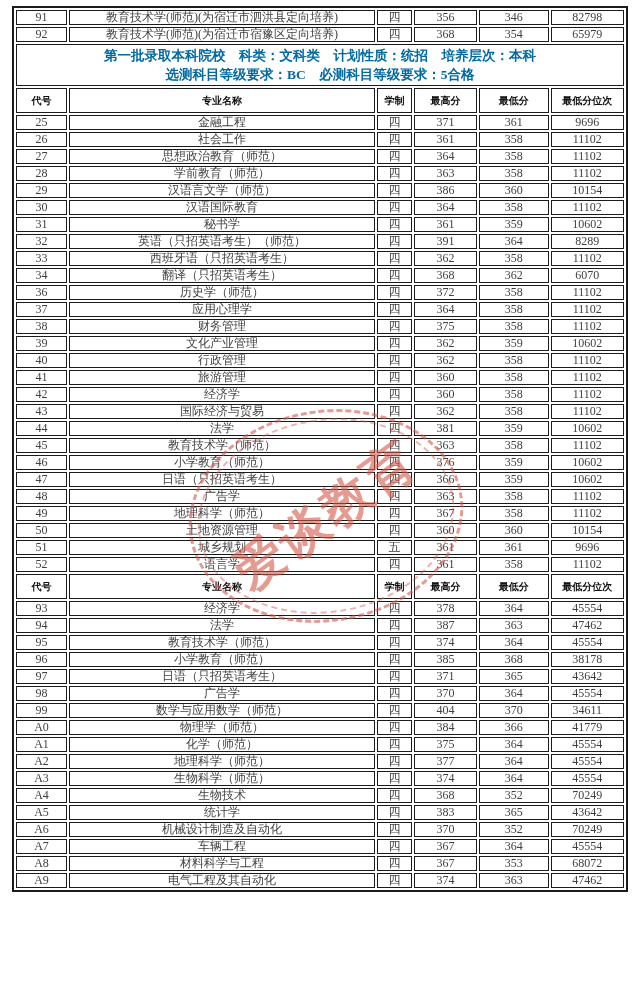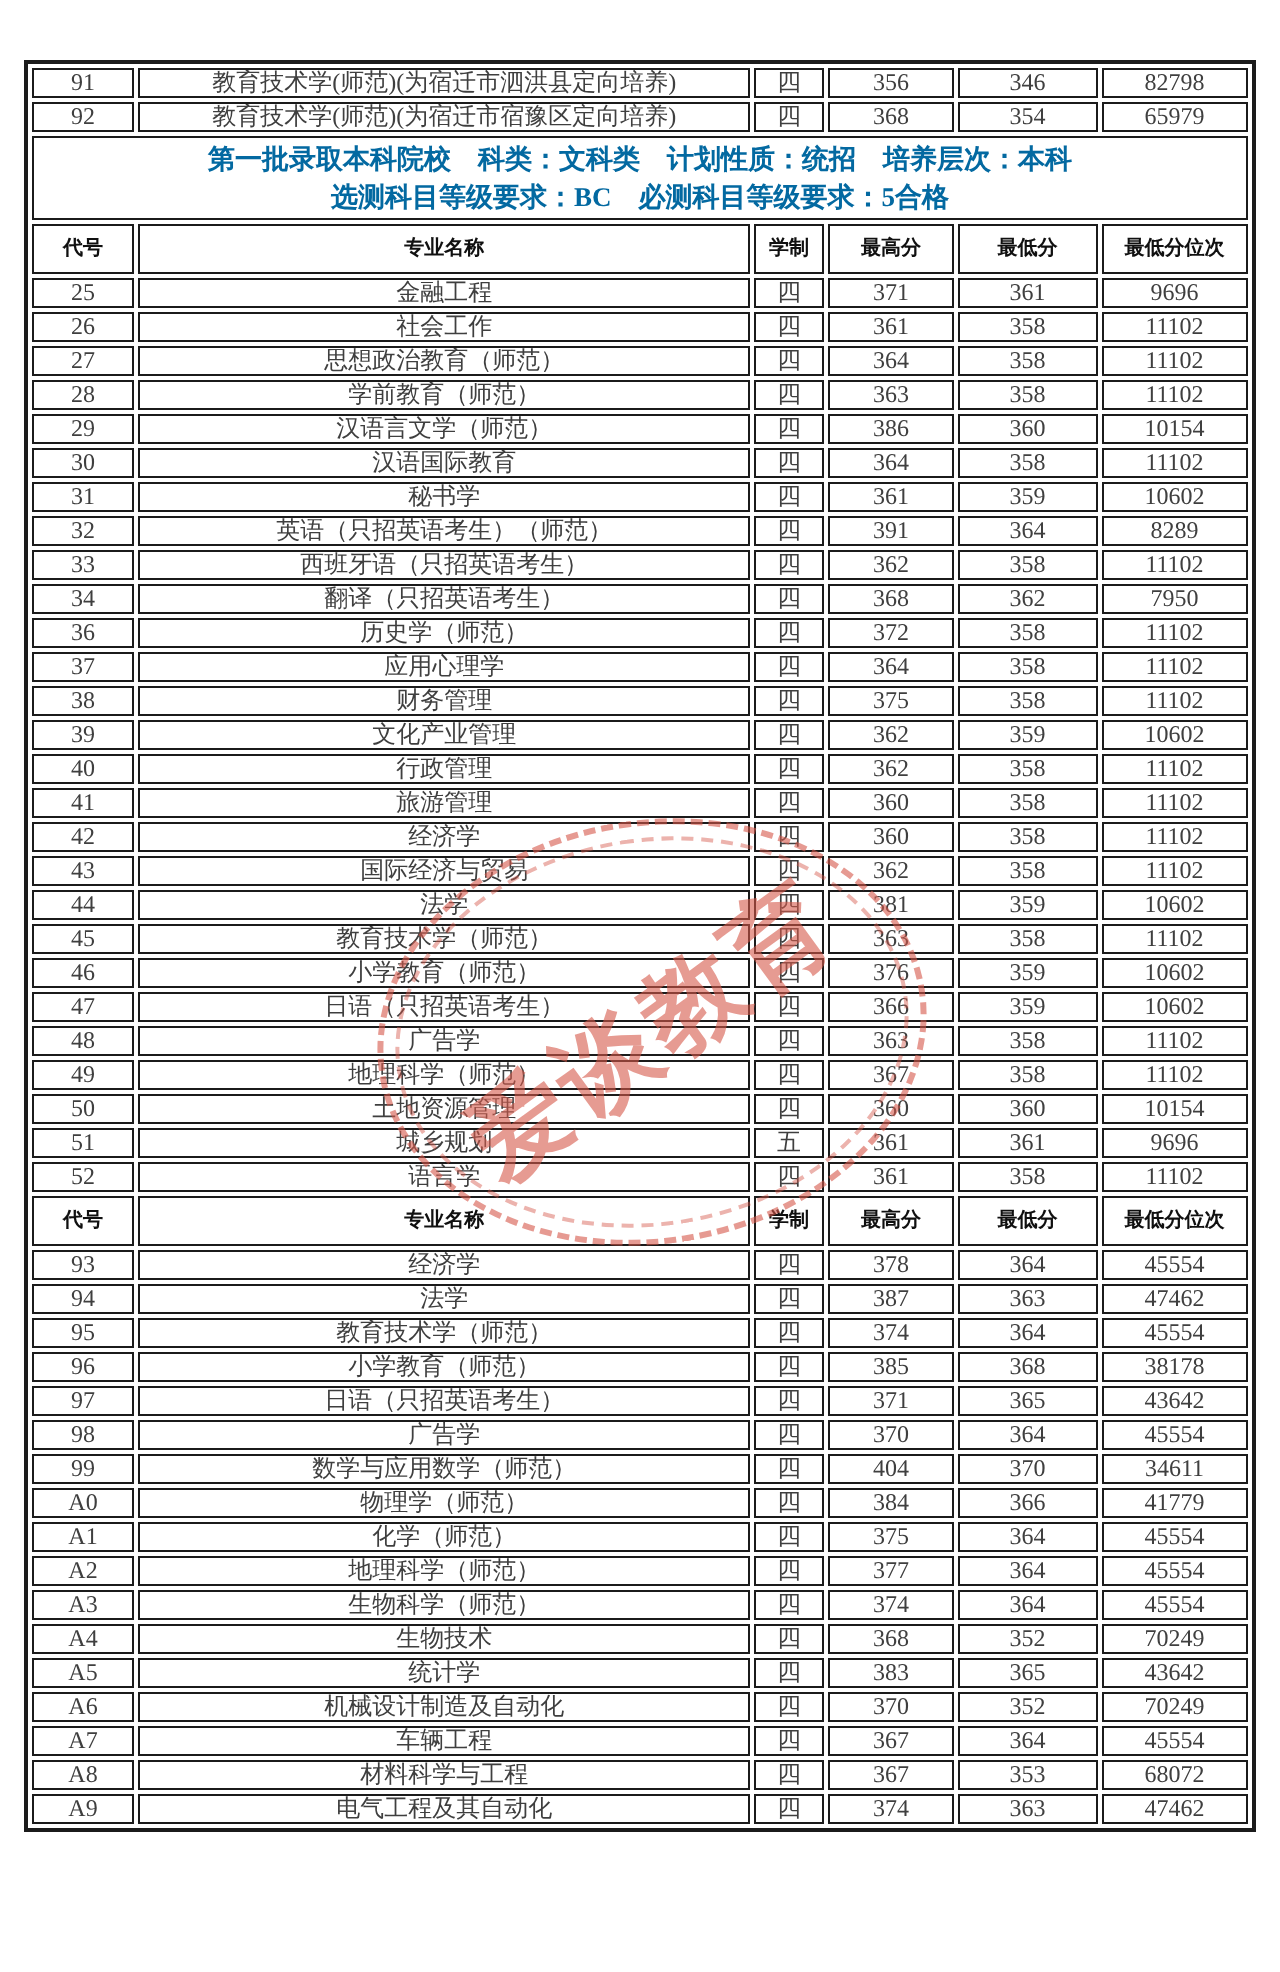--- a/index.html
+++ b/index.html
@@ -3,21 +3,21 @@
 <meta charset="utf-8">
 <style>
   html,body{margin:0;padding:0;background:#ffffff;}
   .page{
     position:relative;width:640px;height:986px;background:#ffffff;overflow:hidden;
     font-family:"Liberation Serif","DejaVu Serif",serif;
   }
   table.score-table{
     position:absolute;left:12px;top:6px;width:616px;
     table-layout:fixed;border-collapse:separate;border-spacing:2px;
-    border:2px solid #1b1b1b;background:#ffffff;margin-top:24px;
+    border:2px solid #1b1b1b;background:#ffffff;
   }
   td,th{
     border:1px solid #1b1b1b;text-align:center;vertical-align:middle;
     padding:0;overflow:hidden;white-space:nowrap;background:#fff;
   }
   .top-row td{font-size:13px;line-height:19px;color:#3c3c3c;}
   .section-header-row td{font-weight:bold;font-size:13.5px;color:#0369a1;padding:1px 0;}
   .sh-line{line-height:19px;}
   .col-header-row th{font-weight:bold;font-size:10px;line-height:23px;color:#101010;}
   .data-row td{font-size:12px;line-height:13px;color:#3f3f3f;}
@@ -154,21 +154,21 @@
           <td class="c3">362</td>
           <td class="c4">358</td>
           <td class="c5">11102</td>
         </tr>
         <tr class="data-row">
           <td class="c0">34</td>
           <td class="c1">翻译（只招英语考生）</td>
           <td class="c2">四</td>
           <td class="c3">368</td>
           <td class="c4">362</td>
-          <td class="c5">7950</td>
+          <td class="c5">6070</td>
         </tr>
         <tr class="data-row">
           <td class="c0">36</td>
           <td class="c1">历史学（师范）</td>
           <td class="c2">四</td>
           <td class="c3">372</td>
           <td class="c4">358</td>
           <td class="c5">11102</td>
         </tr>
         <tr class="data-row">

